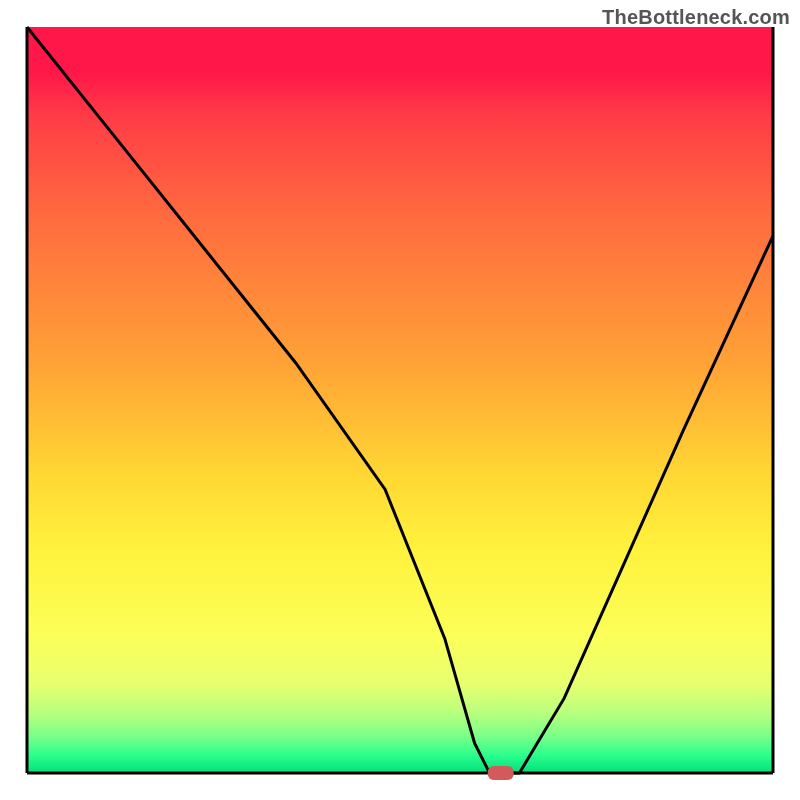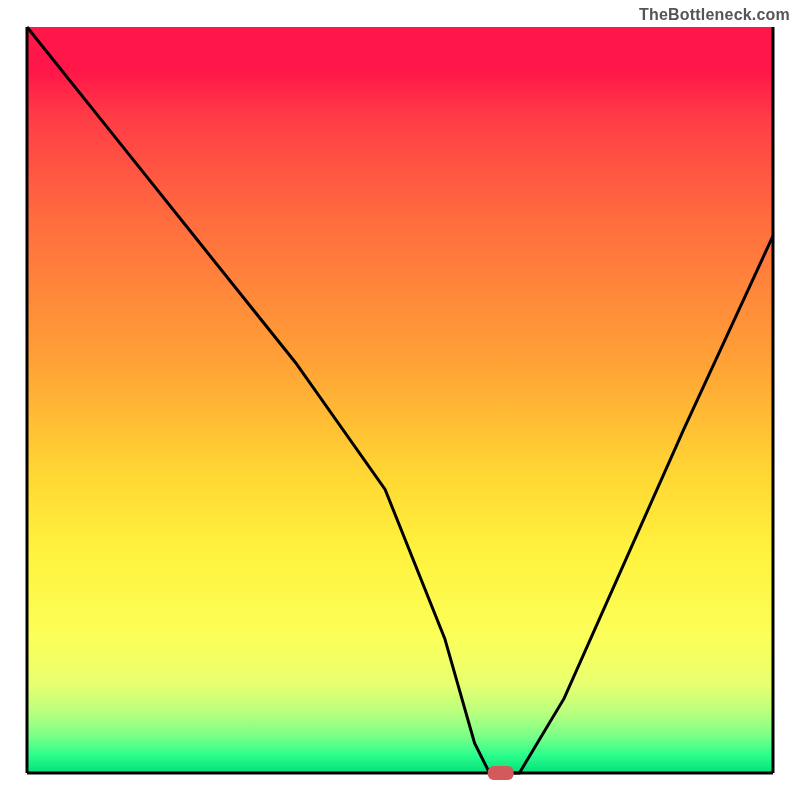--- a/index.html
+++ b/index.html
@@ -1,17 +1,17 @@
 <!DOCTYPE html>
 <html><head>
 <meta charset="utf-8">
 <style>
 html,body{margin:0;padding:0;width:800px;height:800px;overflow:hidden;background:#fff;font-family:Arial,Helvetica,sans-serif}
 .chart-wrap{position:relative;width:800px;height:800px}
-.watermark{position:absolute;top:6px;right:10px;font-size:16px;font-weight:600;color:#555;letter-spacing:.2px}
+.watermark{position:absolute;top:6px;right:10px;font-size:20px;font-weight:600;color:#555;letter-spacing:.2px}
 .plot-area{position:absolute;left:27px;top:27px;width:746px;height:746px;background:linear-gradient(to bottom,#ff1749 0%,#ff1749 6%,#ff3c46 12%,#ff6a3f 25%,#ffa236 45%,#ffd733 60%,#fff23d 70%,#fbff59 82%,#e8ff70 88%,#b7ff7e 92%,#7bff88 95%,#2fff8c 97.5%,#00e07a 100%)}
 .axis-line{stroke:#000;stroke-width:3;fill:none}
 .curve{stroke:#000;stroke-width:3;fill:none}
 .marker{fill:#d25a5a;stroke:none}
 svg{position:absolute;left:0;top:0}
 </style>
 </head>
 <body>
 
 <div class="chart-wrap">

